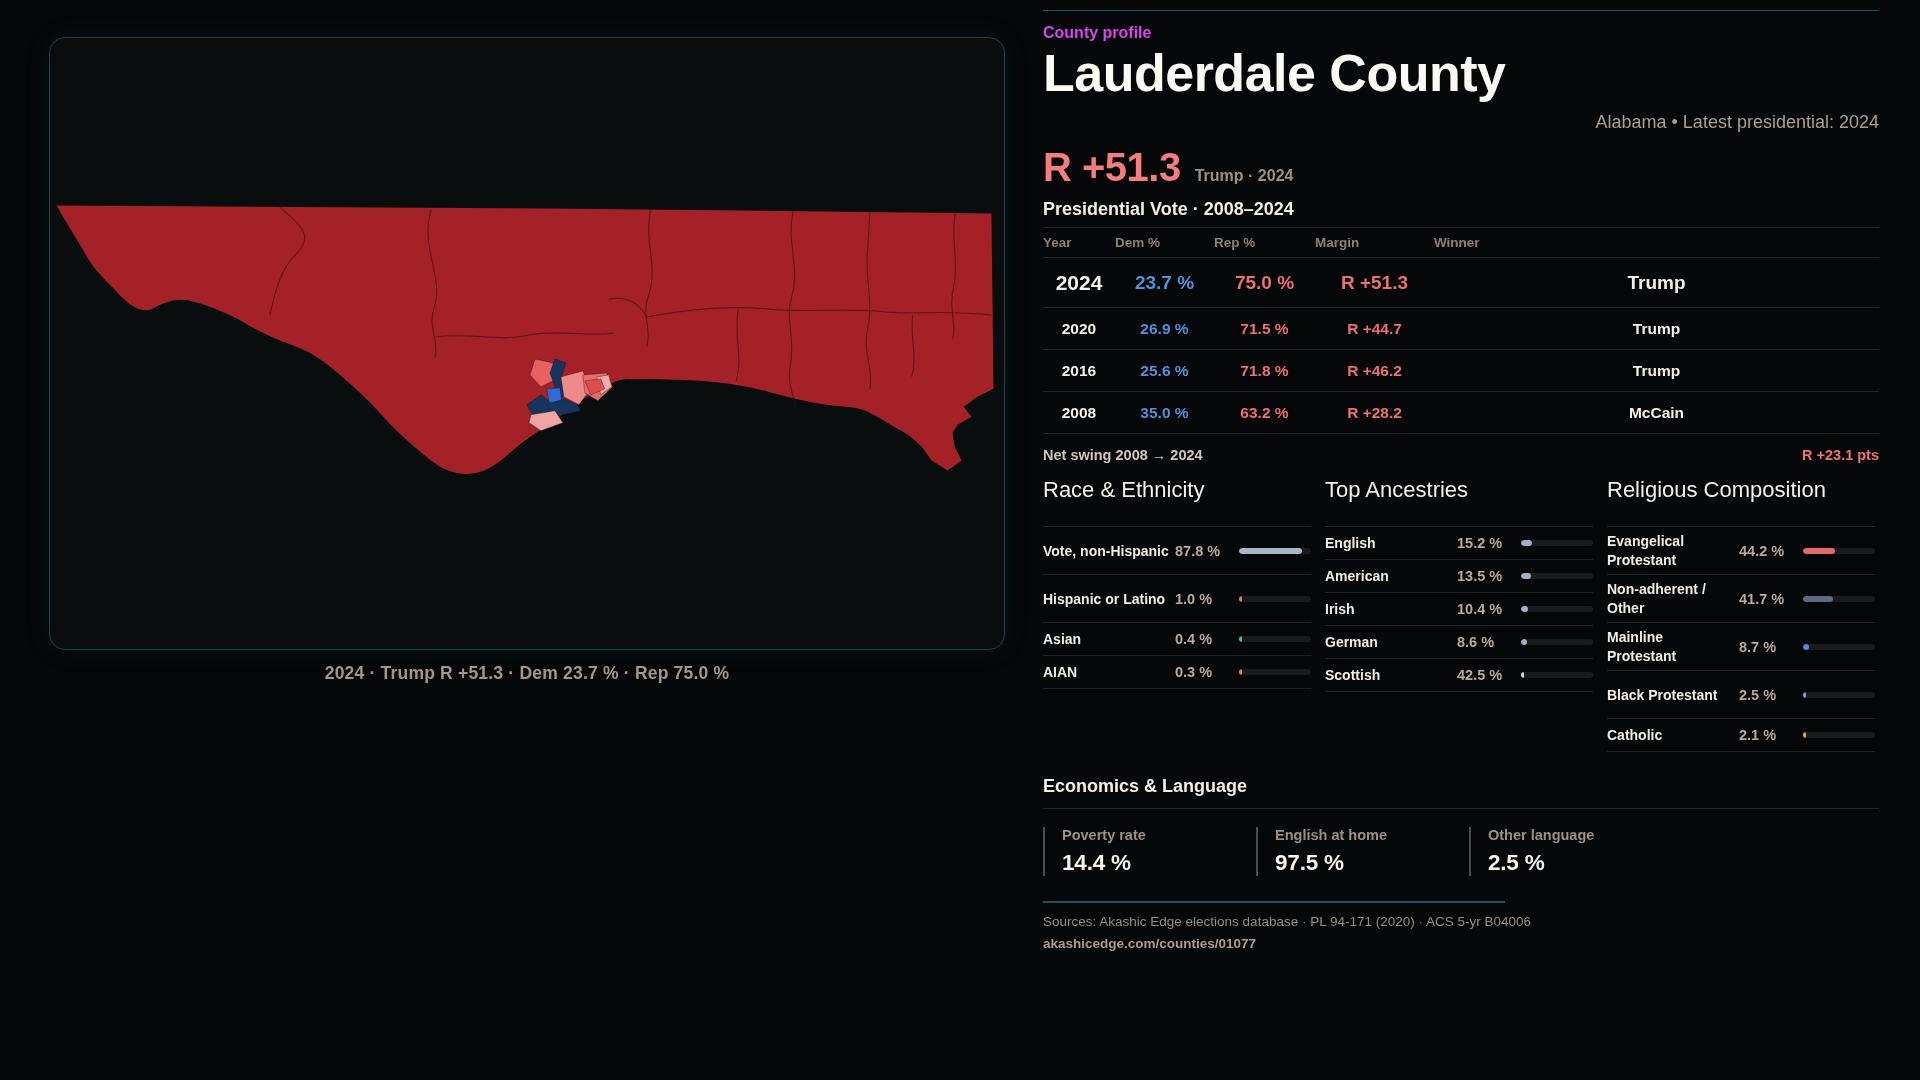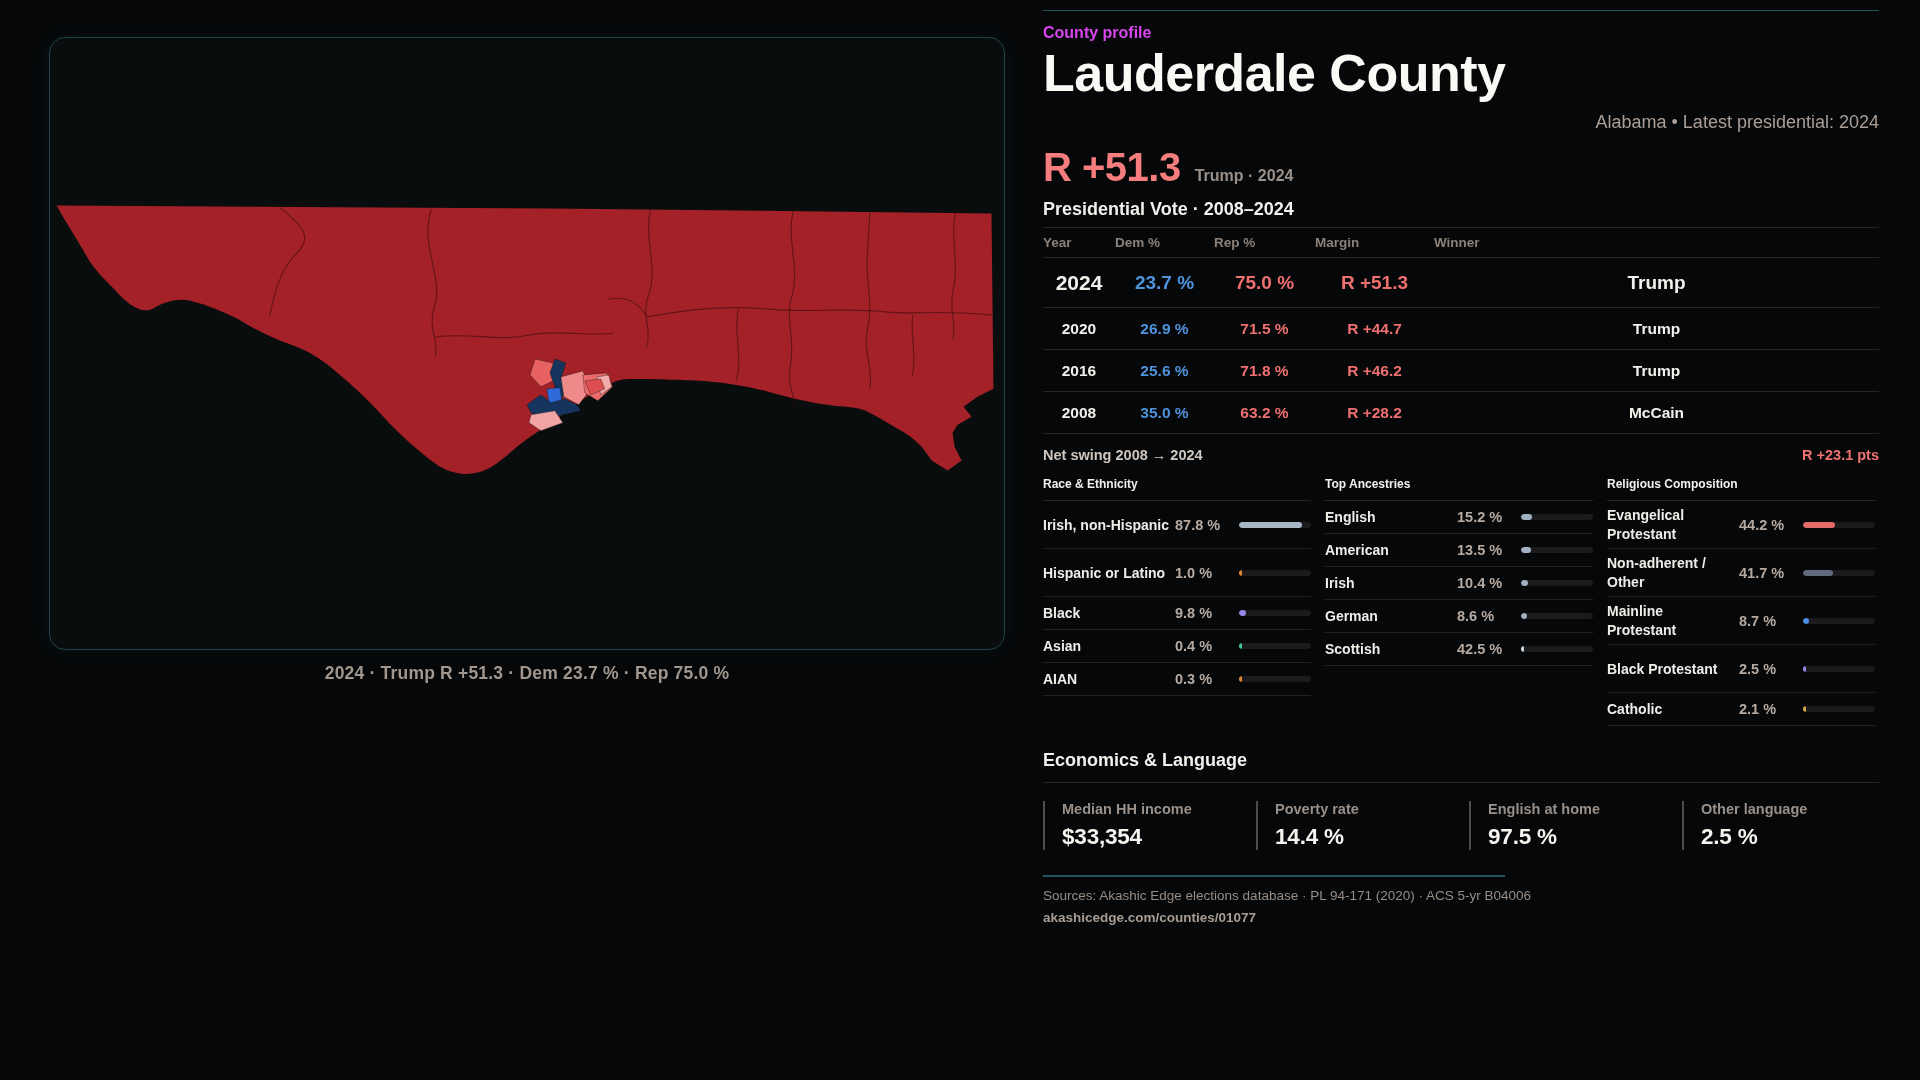--- a/index.html
+++ b/index.html
@@ -46,21 +46,21 @@
   .yr { color:#f3f0ec; } .dem { color:#4f93dd; } .rep { color:#ef7070; }
   .mgn { color:#ef7070; } .win { color:#f3f0ec; }
 
   #netswing { display:flex; align-items:center; padding:13px 0 8px; }
   #netswing .lab { font-size:14.5px; font-weight:600; color:#cfc7c0; }
   #netswing .val { margin-left:auto; font-size:14.5px; font-weight:700; color:#f07272; }
 
   
   #cols { display:flex; gap:14px; margin-top:6px; }
   .col { width:268px; flex:0 0 auto; }
-  .col h4 { font-size:12px; font-weight:700; color:#f3f0ec; padding-bottom:9px;
+  .col h4 { font-size:22px; font-weight:400; color:#f3f0ec; padding-bottom:23px;
             border-bottom:1px solid #262626; }
   .srow { display:flex; align-items:center; min-height:33px; border-bottom:1px solid #222; }
   .srow.tall { min-height:48px; }
   .slabel { flex:1; font-size:14px; font-weight:700; color:#f0ede9; line-height:1.3;
             padding:4px 6px 4px 0; }
   .sval { width:64px; flex:0 0 auto; font-size:14.5px; font-weight:600; color:#b6aaa1; }
   .strack { width:72px; flex:0 0 auto; height:6px; background:#1b1b1d; border-radius:3px;
             position:relative; overflow:hidden; }
   .sbar { display:block; height:100%; border-radius:3px; background:#9fb1c2; }
 
@@ -183,38 +183,31 @@
     <div id="netswing">
       <span class="lab">Net swing 2008 → 2024</span>
       <span class="val">R +23.1 pts</span>
     </div>
 
     <div id="cols">
 
       <div class="col">
         <h4>Race &amp; Ethnicity</h4>
         <div class="srow tall">
-          <span class="slabel">Irish, non-Hispanic</span>
+          <span class="slabel">Vote, non-Hispanic</span>
           <span class="sval">87.8 %</span>
           <span class="strack">
               <span class="sbar" style="width: 63.216px; background: rgb(169, 182, 198);"></span>
             </span>
         </div>
         <div class="srow tall">
           <span class="slabel">Hispanic or Latino</span>
           <span class="sval">1.0 %</span>
           <span class="strack">
               <span class="sbar" style="width: 2.5px; background: rgb(224, 134, 46);"></span>
-            </span>
-        </div>
-        <div class="srow">
-          <span class="slabel">Black</span>
-          <span class="sval">9.8 %</span>
-          <span class="strack">
-              <span class="sbar" style="width: 7.056px; background: rgb(155, 135, 234);"></span>
             </span>
         </div>
         <div class="srow">
           <span class="slabel">Asian</span>
           <span class="sval">0.4 %</span>
           <span class="strack">
               <span class="sbar" style="width: 2.5px; background: rgb(61, 199, 149);"></span>
             </span>
         </div>
         <div class="srow">
@@ -302,24 +295,20 @@
               <span class="sbar" style="width: 2.5px; background: rgb(215, 169, 62);"></span>
             </span>
         </div>
       </div>
     </div>
 
     <h3 id="econtitle">Economics &amp; Language</h3>
     <hr class="hr-gray" id="econ-hr">
     <div id="cards">
       <div class="card">
-        <div class="clabel">Median HH income</div>
-        <div class="cval">$33,354</div>
-      </div>
-      <div class="card">
         <div class="clabel">Poverty rate</div>
         <div class="cval">14.4 %</div>
       </div>
       <div class="card">
         <div class="clabel">English at home</div>
         <div class="cval">97.5 %</div>
       </div>
       <div class="card">
         <div class="clabel">Other language</div>
         <div class="cval">2.5 %</div>

